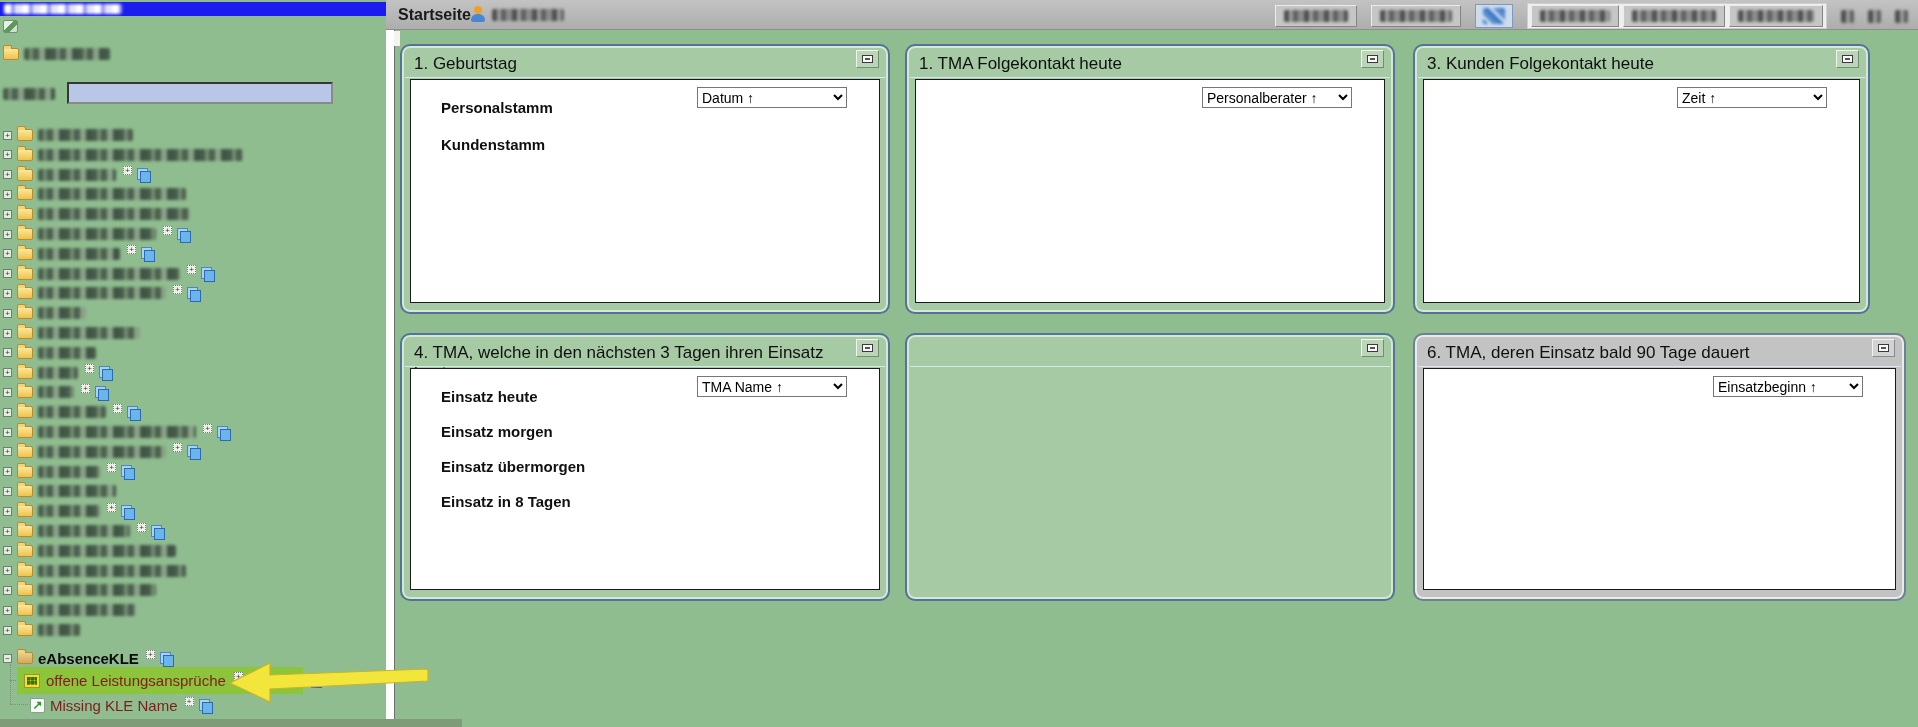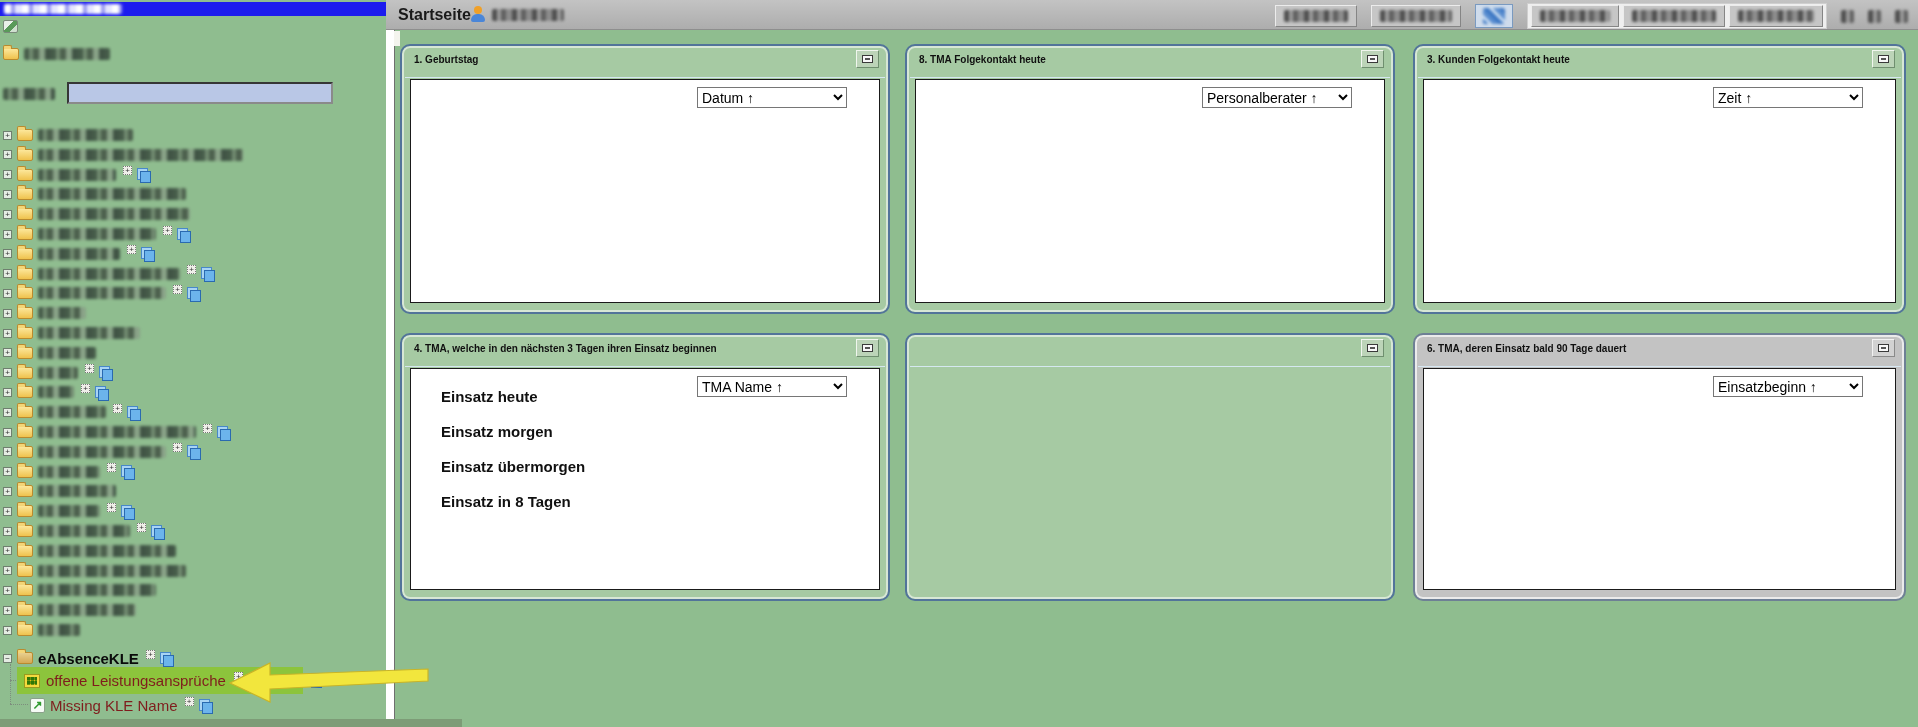--- a/index.html
+++ b/index.html
@@ -69,35 +69,35 @@
     display:flex; align-items:center; padding:0 8px; }
   .tb-iconbtn { height:24px; width:38px; background:#cfdcec; border:1px solid #7a9ac0; display:flex; align-items:center; justify-content:center; }
   .tb-group { height:26px; background:#efefef; border:1px solid #cfcfcf; display:flex; align-items:center; gap:4px; padding:0 3px; }
   .tb-mini { width:13px; height:13px; }
   .main { position:absolute; left:394px; top:30px; width:1524px; height:697px; background:#8fbd8f; border-left:1px solid #6f6f6f; }
   .main-notch { position:absolute; left:394px; top:31px; width:6px; height:15px; background:#f4f4ee; }
 
   
   .panel { position:absolute; height:270px; width:490px; background:#a6caa3; border:2px solid #52749a;
     border-radius:10px; box-shadow:inset 0 0 0 2px rgba(255,255,255,.55); }
-  .panel .ptitle { position:absolute; left:12px; top:8px; font-size:10px; font-weight:bold; color:#101010; }
+  .panel .ptitle { position:absolute; left:12px; top:8px; font-size:17px; font-weight:normal; color:#101010; }
   .panel .sep { position:absolute; left:3px; right:3px; top:31px; height:1px; background:rgba(215,233,244,.95); }
   .maxbtn { position:absolute; right:9px; top:4px; width:23px; height:18px; background:#bcd4b8;
     border:1px solid; border-color:#f0f6ee #6f8f6f #6f8f6f #f0f6ee; display:flex; align-items:center; justify-content:center; }
   .maxbtn .glyph { width:11px; height:8px; border:1px solid #3a3a3a; background:#f8f8f8; position:relative; }
   .maxbtn .glyph::after { content:""; position:absolute; left:2px; top:2px; width:5px; height:2px; background:#555; }
   .pcontent { position:absolute; left:8px; right:8px; top:33px; bottom:9px; background:#ffffff; border:1px solid #1a1a1a; }
   .sortsel { position:absolute; top:7px; right:32px; width:150px; height:21px; font-size:14px;
     font-family:"Liberation Sans", sans-serif; background:#fff; border:1px solid #767676; color:#000; }
   .plinks { position:absolute; left:30px; top:19px; display:flex; flex-direction:column; gap:19px; }
   .plinks.wide-gap { gap:17px; }
   .plink { font-size:15px; font-weight:bold; color:#101010; cursor:pointer; line-height:18px; }
   .panel.gray { background:#c3c3c3; border-color:#6e8095; box-shadow:inset 0 0 0 2px rgba(245,245,245,.8); }
   .panel.gray .maxbtn { background:#d2d2d2; border-color:#f2f2f2 #8a8a8a #8a8a8a #f2f2f2; }
-  .p1 { left:400px; top:44px; } .p2 { left:905px; top:44px; } .p3 { left:1413px; top:44px; width:493px; }
+  .p1 { left:400px; top:44px; } .p2 { left:905px; top:44px; } .p3 { left:1413px; top:44px; width:457px; }
   .p4 { left:400px; top:333px; height:268px; } .p5 { left:905px; top:333px; height:268px; }
   .p6 { left:1413px; top:333px; width:493px; height:268px; }
 </style>
 </head>
 <body>
 
 <div class="sidebar">
   <div class="bluebar">
     <div class="rtx-white" style="width:118px;margin-left:4px"></div>
   </div>
@@ -347,25 +347,29 @@
 <div class="panel p1">
   <span class="ptitle">1. Geburtstag</span>
   <div class="maxbtn">
       <div class="glyph"></div>
     </div>
   <div class="sep"></div>
   <div class="pcontent">
     <select class="sortsel">
       <option>Datum ↑</option>
     </select>
+    <div class="plinks">
+      <span class="plink">Personalstamm</span>
+      <span class="plink">Kundenstamm</span>
+    </div>
   </div>
 </div>
 
 <div class="panel p2">
-  <span class="ptitle">8. TMA Folgekontakt heute</span>
+  <span class="ptitle">1. TMA Folgekontakt heute</span>
   <div class="maxbtn">
       <div class="glyph"></div>
     </div>
   <div class="sep"></div>
   <div class="pcontent">
     <select class="sortsel">
       <option>Personalberater ↑</option>
     </select>
   </div>
 </div>

